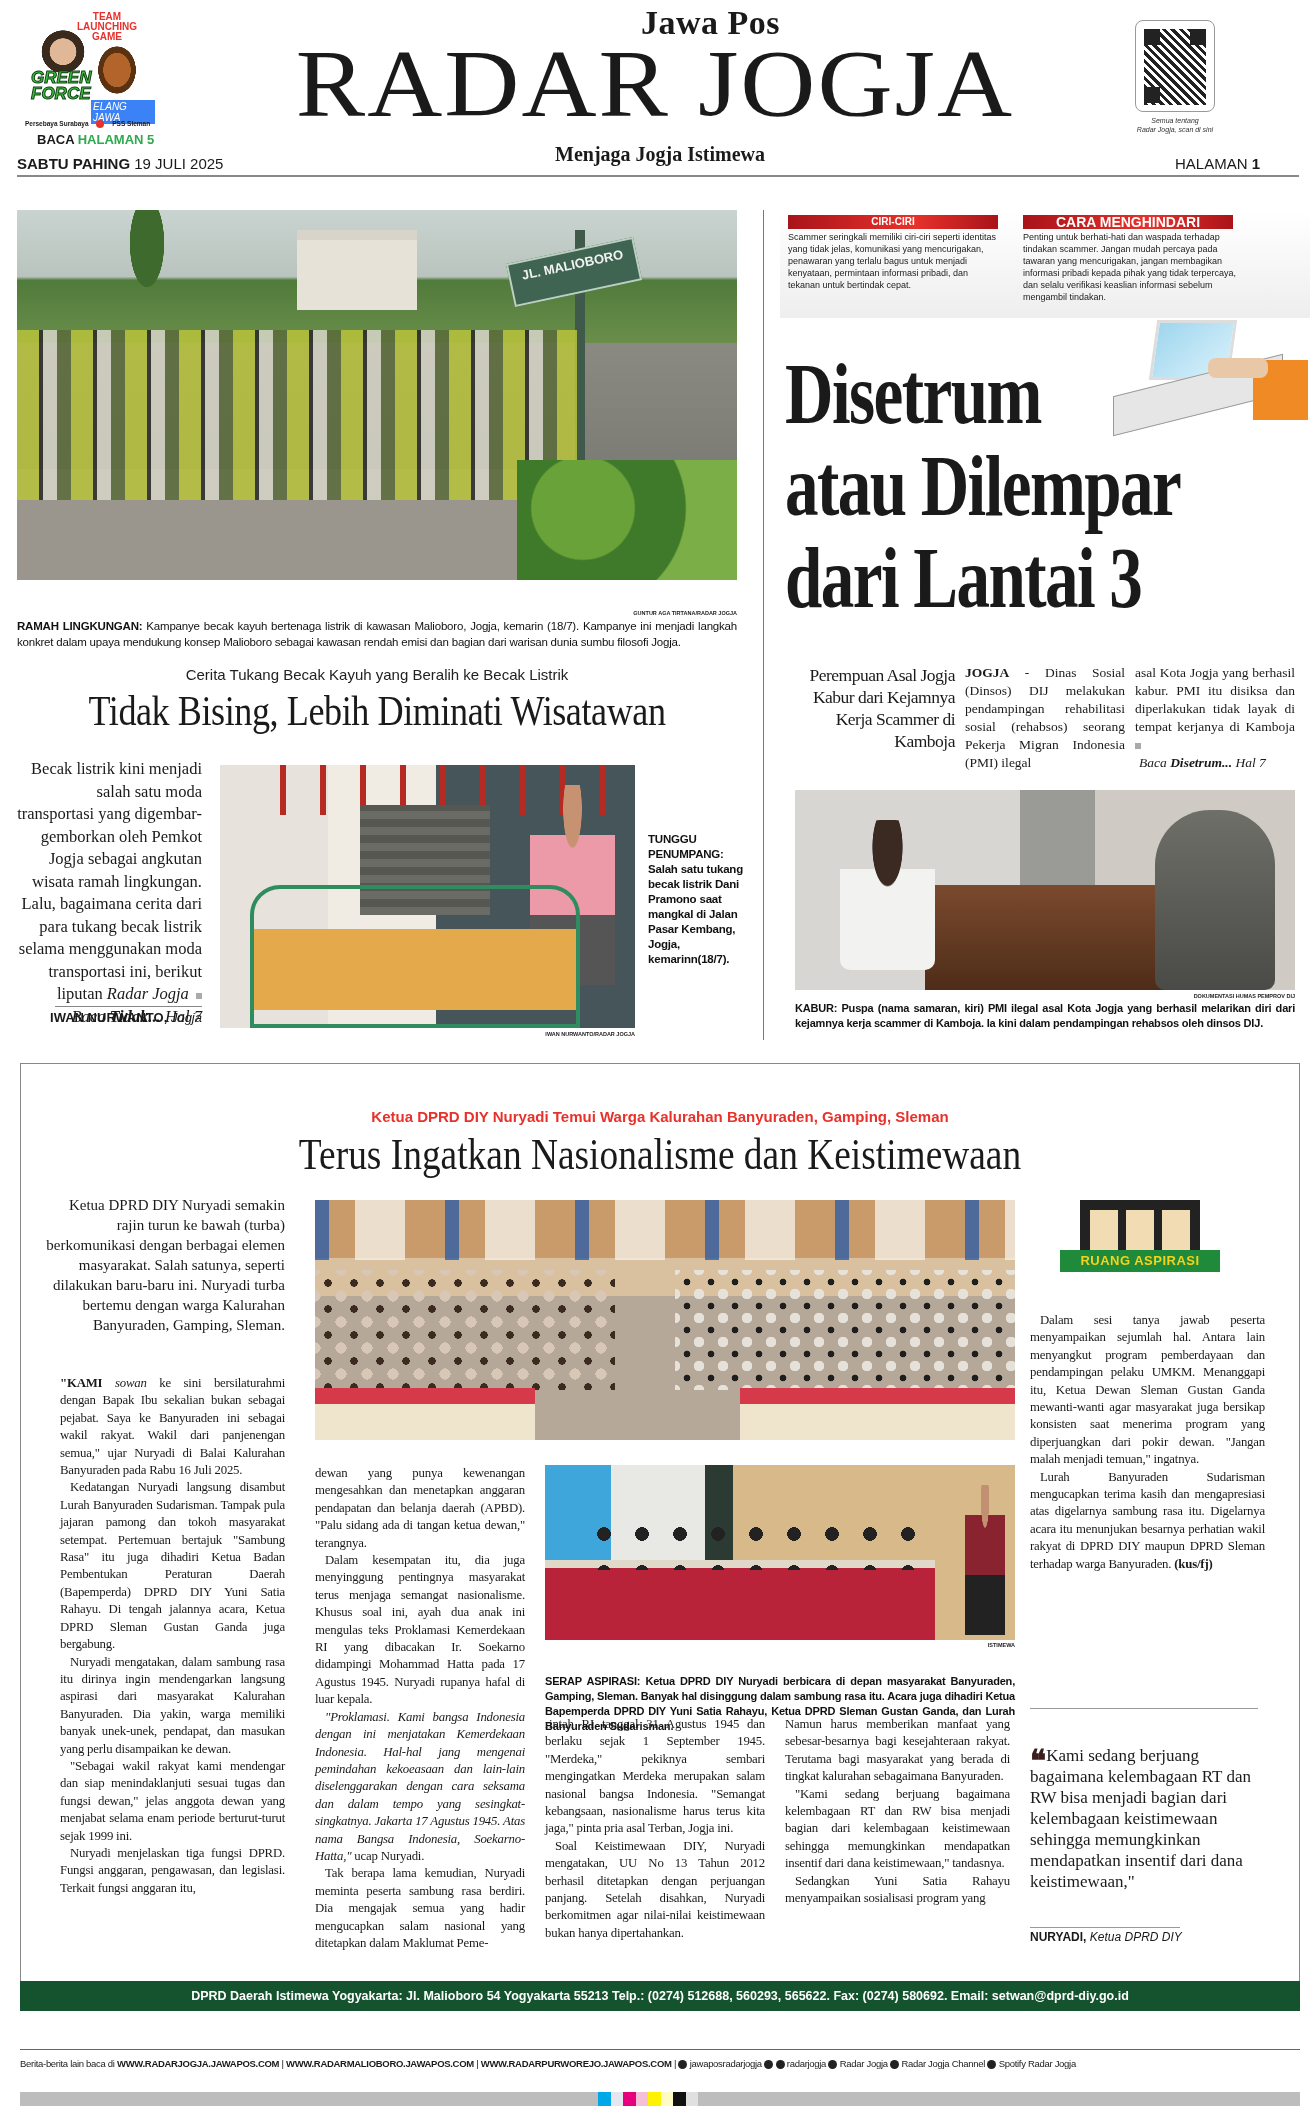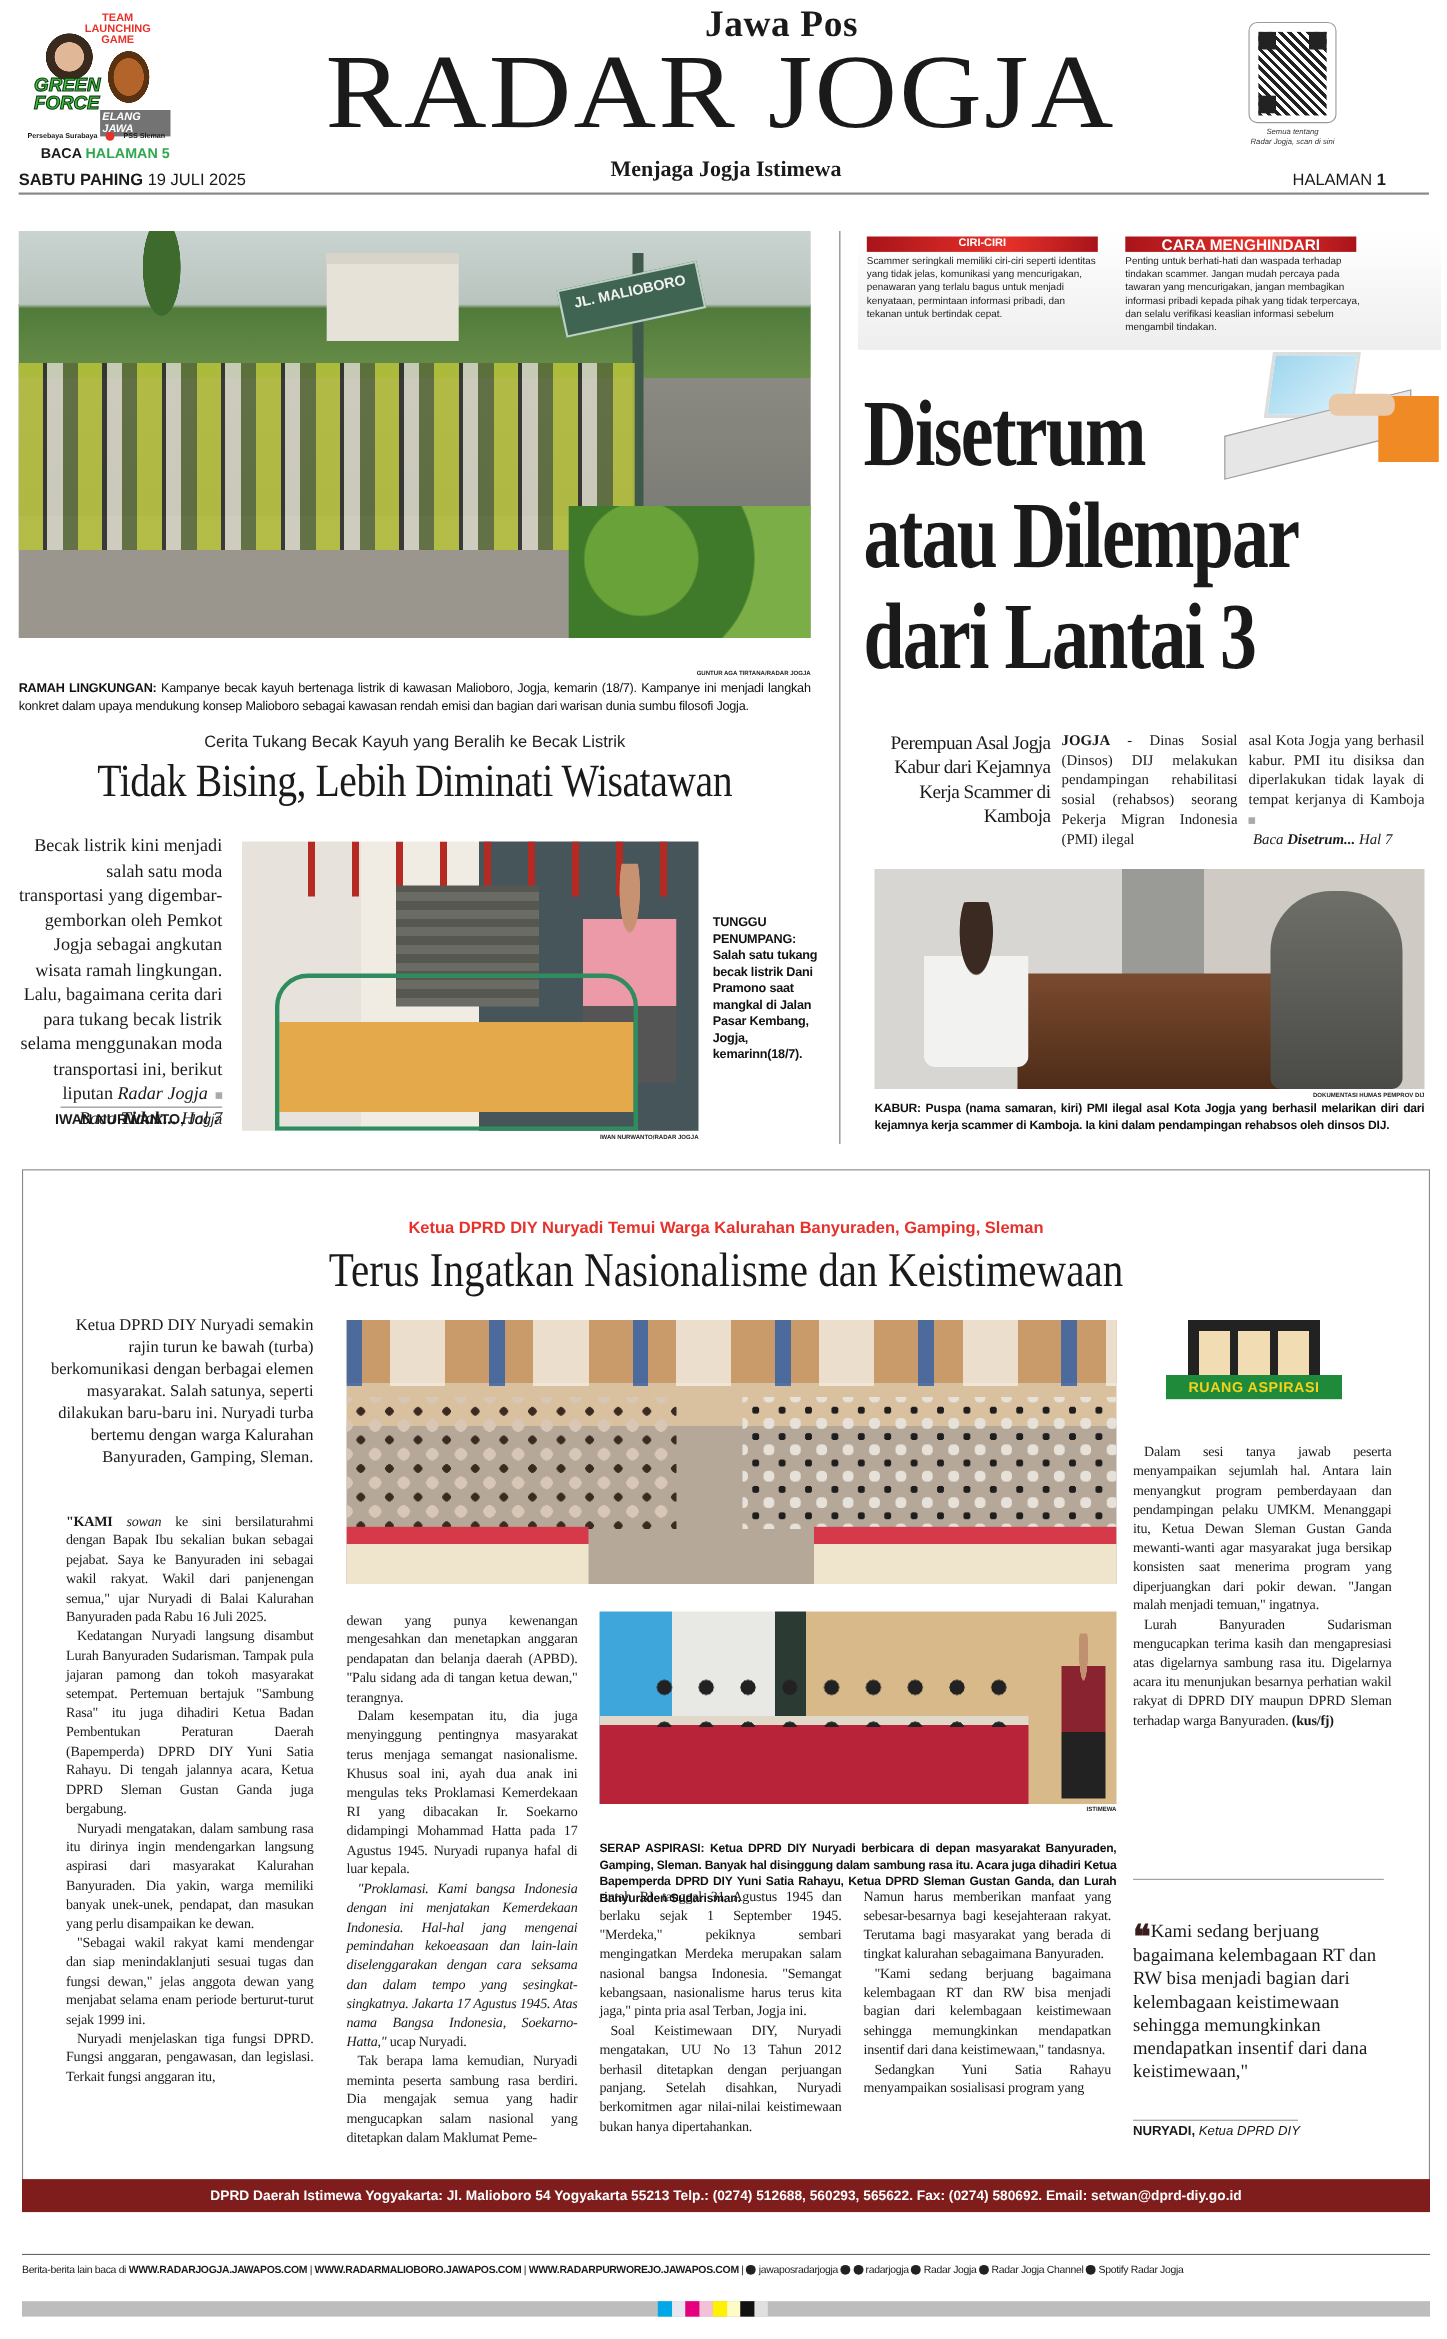--- a/index.html
+++ b/index.html
@@ -23,21 +23,21 @@
 
   <div class="abs" style="left:25px;top:12px;width:130px;height:130px;">
     <div class="abs sans" style="left:52px;top:0;width:60px;text-align:center;color:#e8312a;font-weight:700;font-size:10px;line-height:10px;">
       <div>TEAM</div>
       <div>LAUNCHING</div>
       <div>GAME</div>
     </div>
     <div class="abs" style="left:14px;top:18px;width:48px;height:62px;background:radial-gradient(circle at 50% 35%,#e0b898 0 28%,#3a2a1e 29% 45%,transparent 46%);"></div>
     <div class="abs" style="left:68px;top:28px;width:48px;height:60px;background:radial-gradient(ellipse at 50% 50%,#b2642a 0 40%,#5a3212 41% 55%,transparent 56%);"></div>
     <div class="abs sans" style="left:6px;top:58px;font-weight:900;font-style:italic;font-size:17px;line-height:16px;color:#3fbf3f;-webkit-text-stroke:1px #0d3d12;">GREEN FORCE</div>
-    <div class="abs sans" style="left:66px;top:88px;font-weight:700;font-style:italic;font-size:10px;color:#fff;background:#737373;padding:1px 2px;">ELANG JAWA</div>
+    <div class="abs sans" style="left:66px;top:88px;font-weight:400;font-style:italic;font-size:10px;color:#fff;background:#3b82f6;padding:1px 2px;">ELANG JAWA</div>
     <div class="abs sans" style="left:0;top:108px;width:140px;font-size:6.5px;font-weight:700;white-space:nowrap;">
       <span>Persebaya Surabaya</span>
       <span style="display:inline-block;width:8px;height:8px;border-radius:50%;background:#e8312a;vertical-align:middle;margin:0 6px;"></span>
       <span>PSS Sleman</span>
     </div>
     <div class="abs sans" style="left:12px;top:120px;font-size:13px;font-weight:700;white-space:nowrap;">
       <span>BACA</span>
       <span style="color:#2fa84f">HALAMAN 5</span>
     </div>
   </div>
@@ -211,21 +211,21 @@
 <div class="hr" style="left:1030px;top:1708px;width:228px;height:1px;background:#999;"></div>
 
 <div class="abs serif" style="left:1030px;top:1745px;width:235px;font-size:17px;line-height:21px;">
   <span style="font-family:'DejaVu Serif',serif;font-size:30px;line-height:10px;color:#3a1d1d;font-weight:700;vertical-align:-10px;">❝</span><span>Kami sedang berjuang bagaimana kelembagaan RT dan RW bisa menjadi bagian dari kelembagaan keistimewaan sehingga memungkinkan mendapatkan insentif dari dana keistimewaan,"</span>
 </div>
 <div class="hr" style="left:1030px;top:1927px;width:150px;height:1px;background:#999;"></div>
 <div class="abs sans" style="left:1030px;top:1930px;font-size:12px;white-space:nowrap;">
   <b>NURYADI,</b><i> Ketua DPRD DIY</i>
 </div>
 
-<div class="abs sans" style="left:20px;top:1981px;width:1280px;height:30px;background:#7f1d1d;color:#fff;font-size:12.5px;font-weight:600;text-align:center;line-height:30px;white-space:nowrap;">DPRD Daerah Istimewa Yogyakarta: Jl. Malioboro 54 Yogyakarta 55213 Telp.: (0274) 512688, 560293, 565622. Fax: (0274) 580692. Email: setwan@dprd-diy.go.id</div>
+<div class="abs sans" style="left:20px;top:1981px;width:1280px;height:30px;background:#14532d;color:#fff;font-size:12.5px;font-weight:600;text-align:center;line-height:30px;white-space:nowrap;">DPRD Daerah Istimewa Yogyakarta: Jl. Malioboro 54 Yogyakarta 55213 Telp.: (0274) 512688, 560293, 565622. Fax: (0274) 580692. Email: setwan@dprd-diy.go.id</div>
 
 <div class="hr" style="left:20px;top:2049px;width:1280px;height:1px;background:#666;"></div>
 <div class="abs sans" style="left:20px;top:2058px;width:1280px;font-size:9.5px;white-space:nowrap;letter-spacing:-0.3px;">
   <span>Berita-berita lain baca di</span>
   <b>WWW.RADARJOGJA.JAWAPOS.COM</b> |
   <b>WWW.RADARMALIOBORO.JAWAPOS.COM</b> |
   <b>WWW.RADARPURWOREJO.JAWAPOS.COM</b> |
   <span style="display:inline-block;width:9px;height:9px;border-radius:50%;background:#222;vertical-align:middle;"></span>
   <span>jawaposradarjogja</span>
   <span style="display:inline-block;width:9px;height:9px;border-radius:50%;background:#222;vertical-align:middle;"></span>

